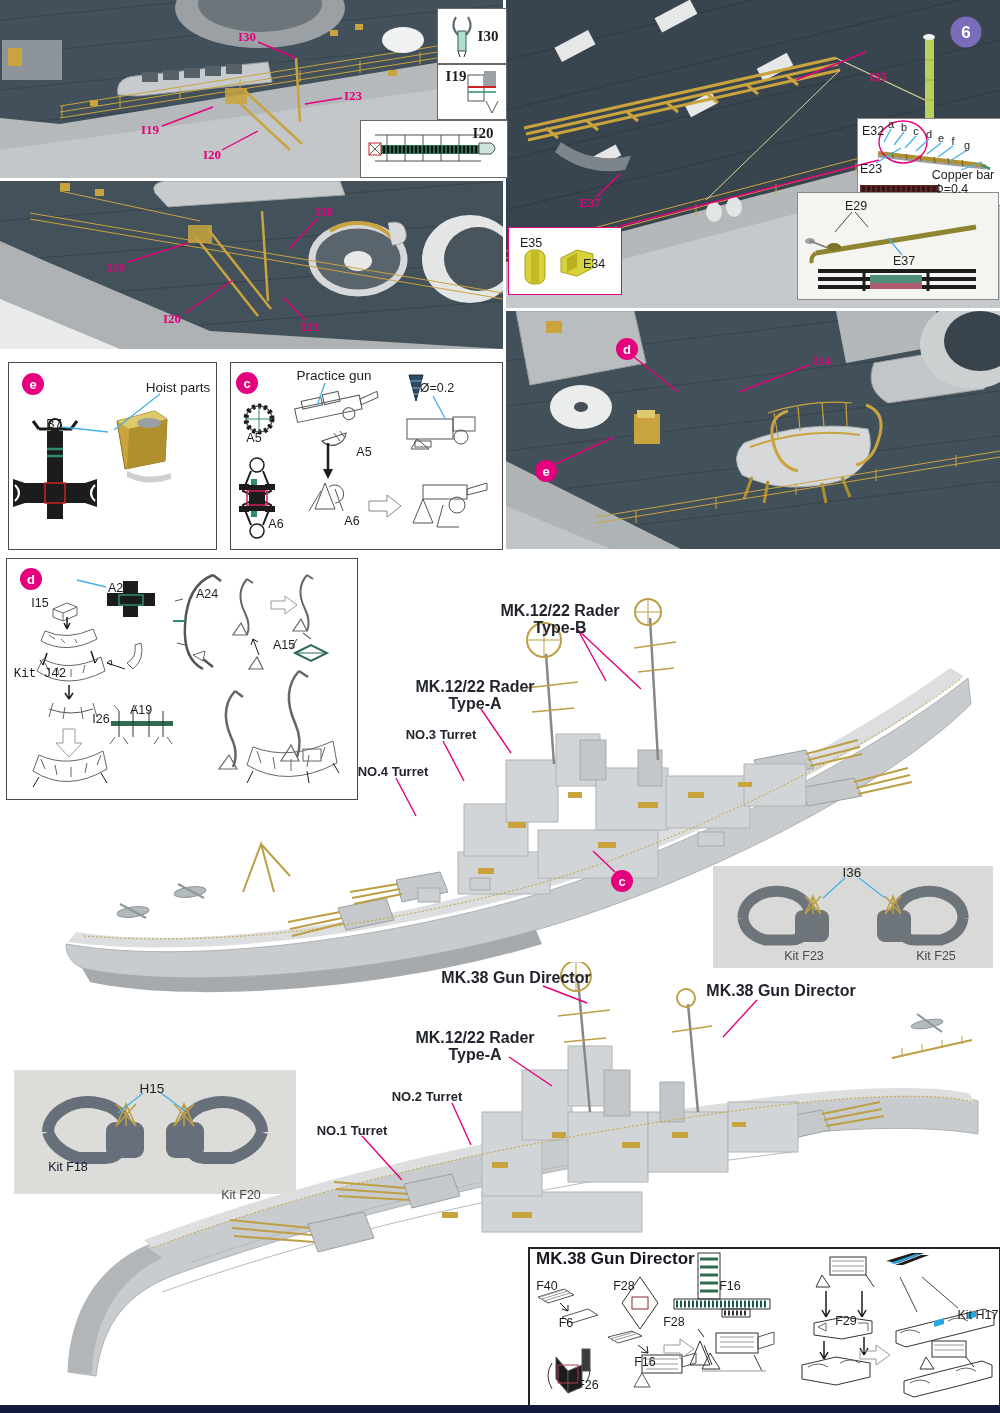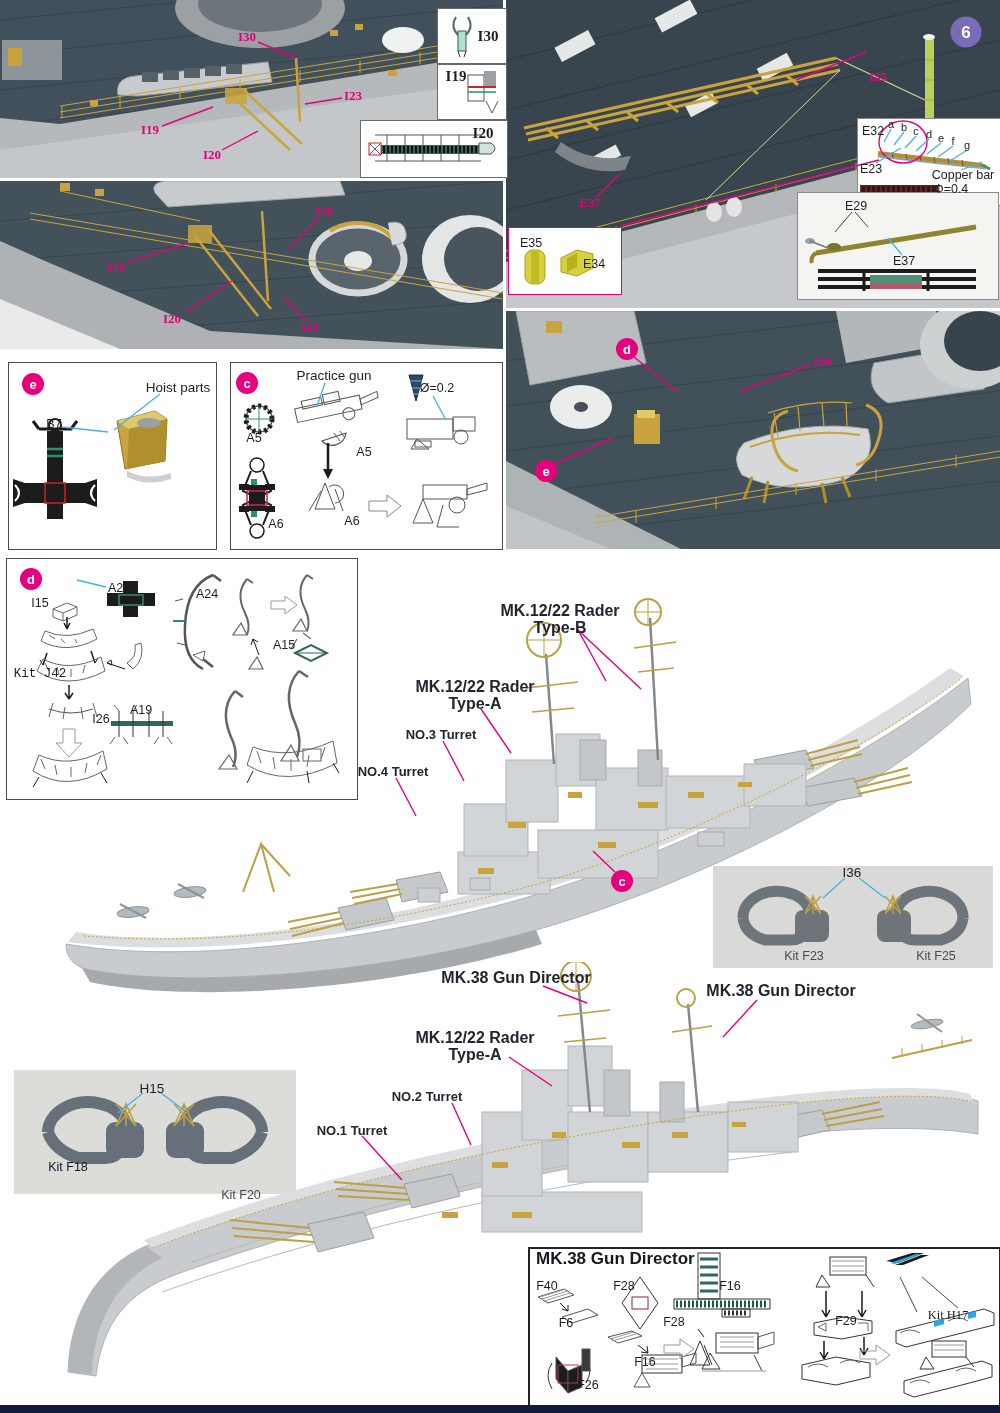--- a/index.html
+++ b/index.html
@@ -773,16 +773,16 @@
 
   <div class="lk" style="left:536px;top:1259px;transform:translate(0,-50%);font-size:17px;font-weight:700;color:#16181f;">MK.38 Gun Director</div>
   <div class="lk" style="left:547px;top:1286px;">F40</div>
   <div class="lk" style="left:566px;top:1323px;">F6</div>
   <div class="lk" style="left:624px;top:1286px;">F28</div>
   <div class="lk" style="left:730px;top:1286px;">F16</div>
   <div class="lk" style="left:674px;top:1322px;">F28</div>
   <div class="lk" style="left:645px;top:1362px;">F16</div>
   <div class="lk" style="left:588px;top:1385px;">F26</div>
   <div class="lk" style="left:846px;top:1321px;">F29</div>
-  <div class="lk" style="left:948px;top:1315px;font-family:Liberation Serif, serif;">Kit H17</div>
+  <div class="lk" style="left:978px;top:1315px;">Kit H17</div>
 
   <div class="navybar"></div>
 </div>
 
 </body></html>

